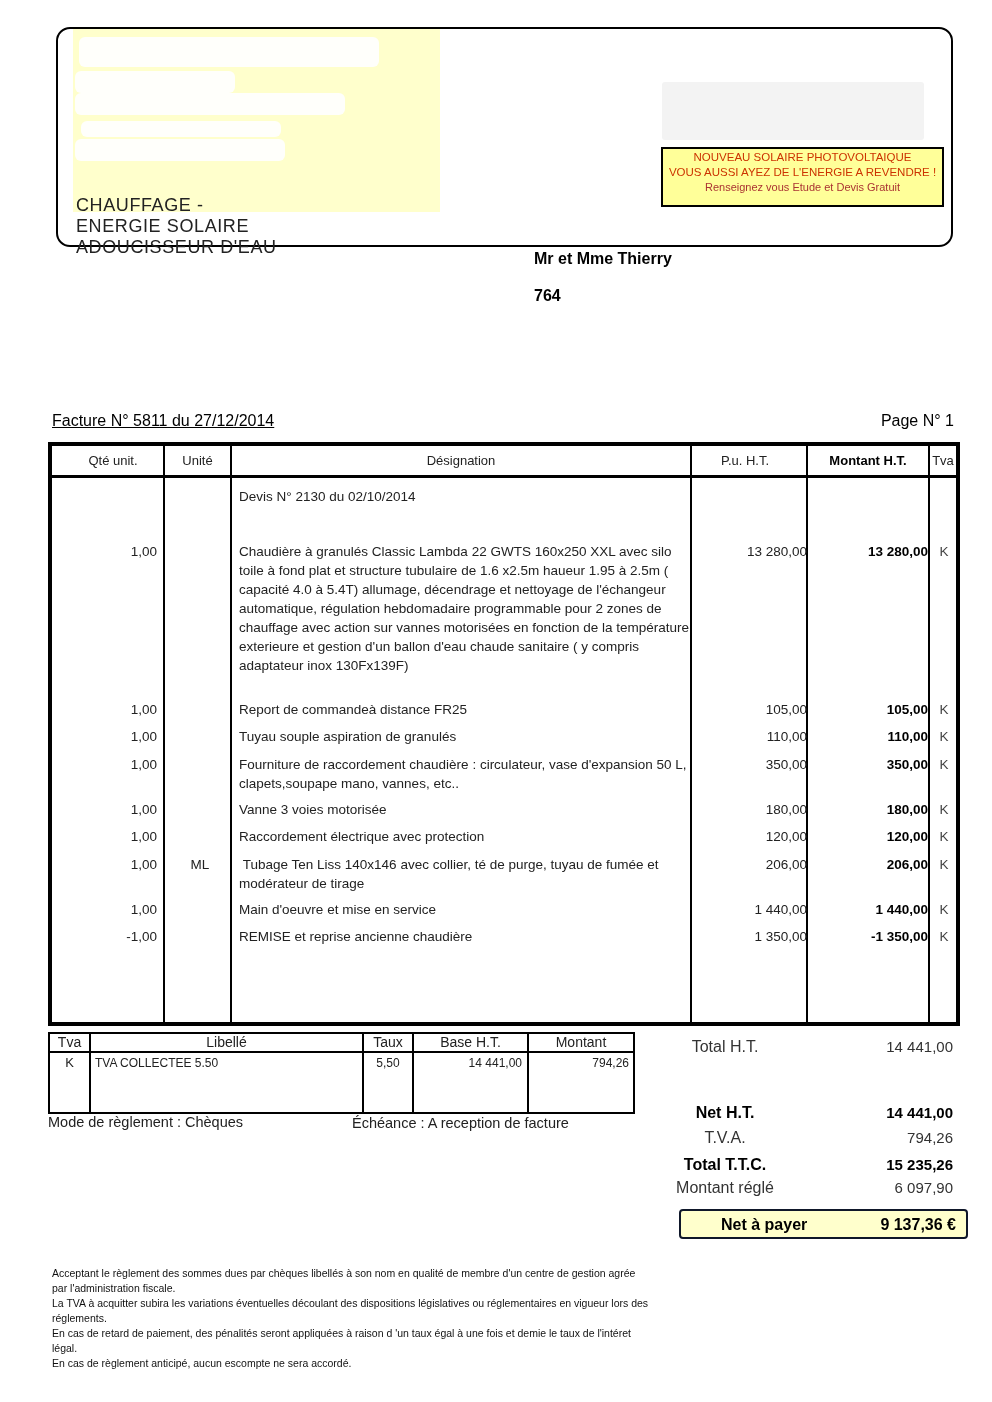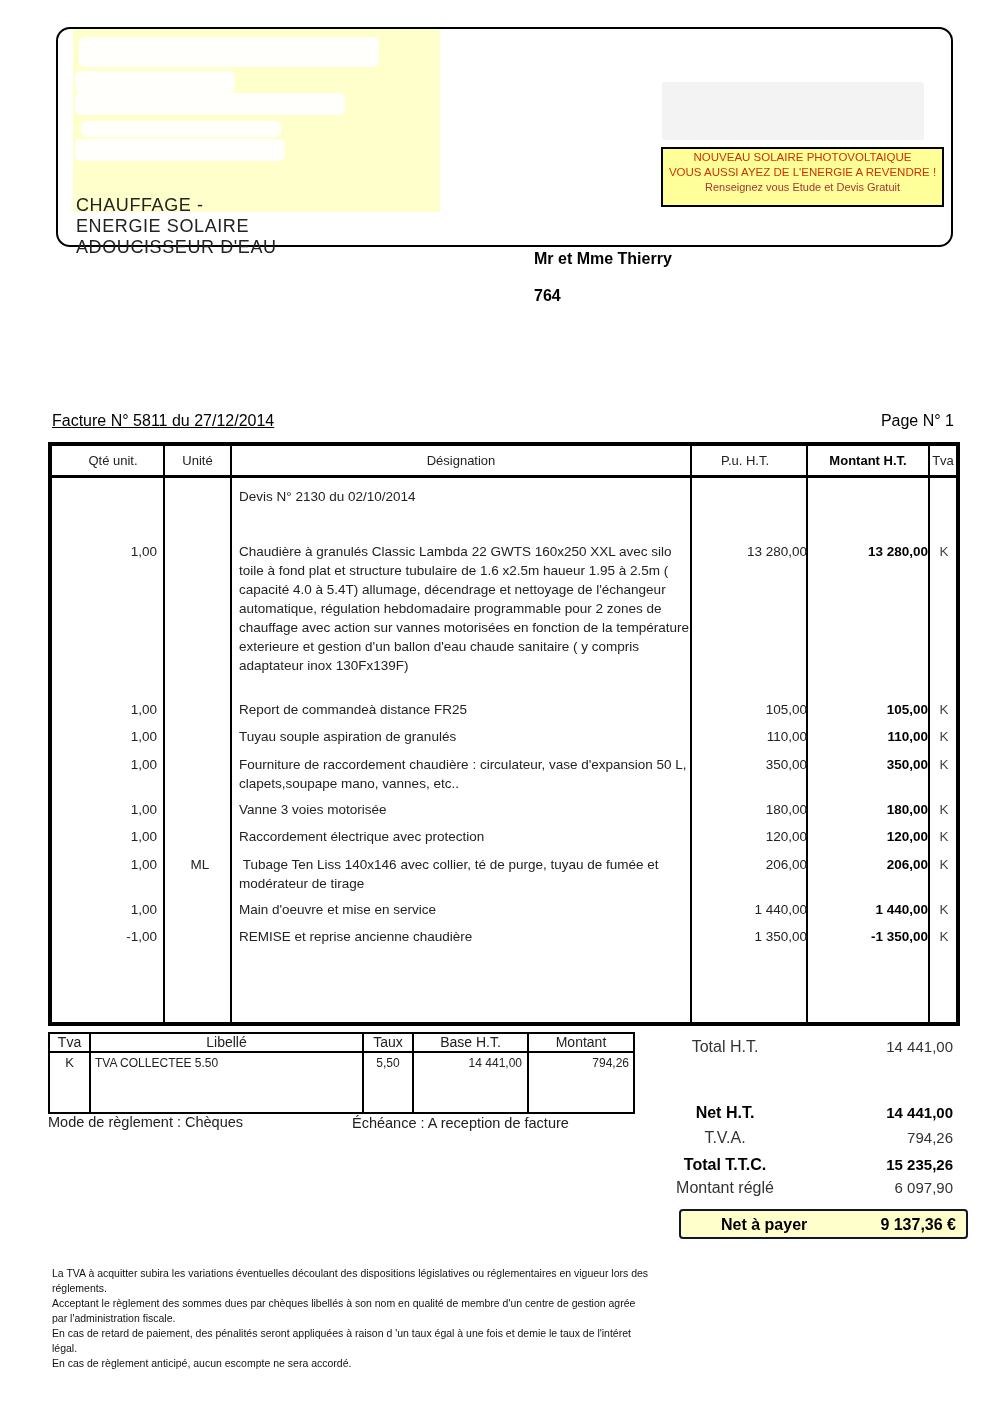--- a/index.html
+++ b/index.html
@@ -196,17 +196,17 @@
 <div class="tot-val b" style="top:1156px;">15 235,26</div>
 <div class="tot-label" style="top:1179px;">Montant réglé</div>
 <div class="tot-val" style="top:1179px;">6 097,90</div>
 
 <div class="abs net-box">
   <div class="net-label">Net à payer</div>
   <div class="net-val">9 137,36 €</div>
 </div>
 
 <div class="abs footer">
+  <div>Acceptant le règlement des sommes dues par chèques libellés à son nom en qualité de membre d'un centre de gestion agrée par l'administration fiscale.</div>
   <div>La TVA  à acquitter subira les variations éventuelles découlant des dispositions législatives ou réglementaires en vigueur lors des réglements.</div>
-  <div>Acceptant le règlement des sommes dues par chèques libellés à son nom en qualité de membre d'un centre de gestion agrée par l'administration fiscale.</div>
   <div>En cas de retard de paiement, des pénalités seront appliquées à raison d 'un taux égal à une fois et demie le taux de l'intéret légal.</div>
   <div>En cas de règlement anticipé, aucun escompte ne sera accordé.</div>
 </div>
 
 </body></html>

